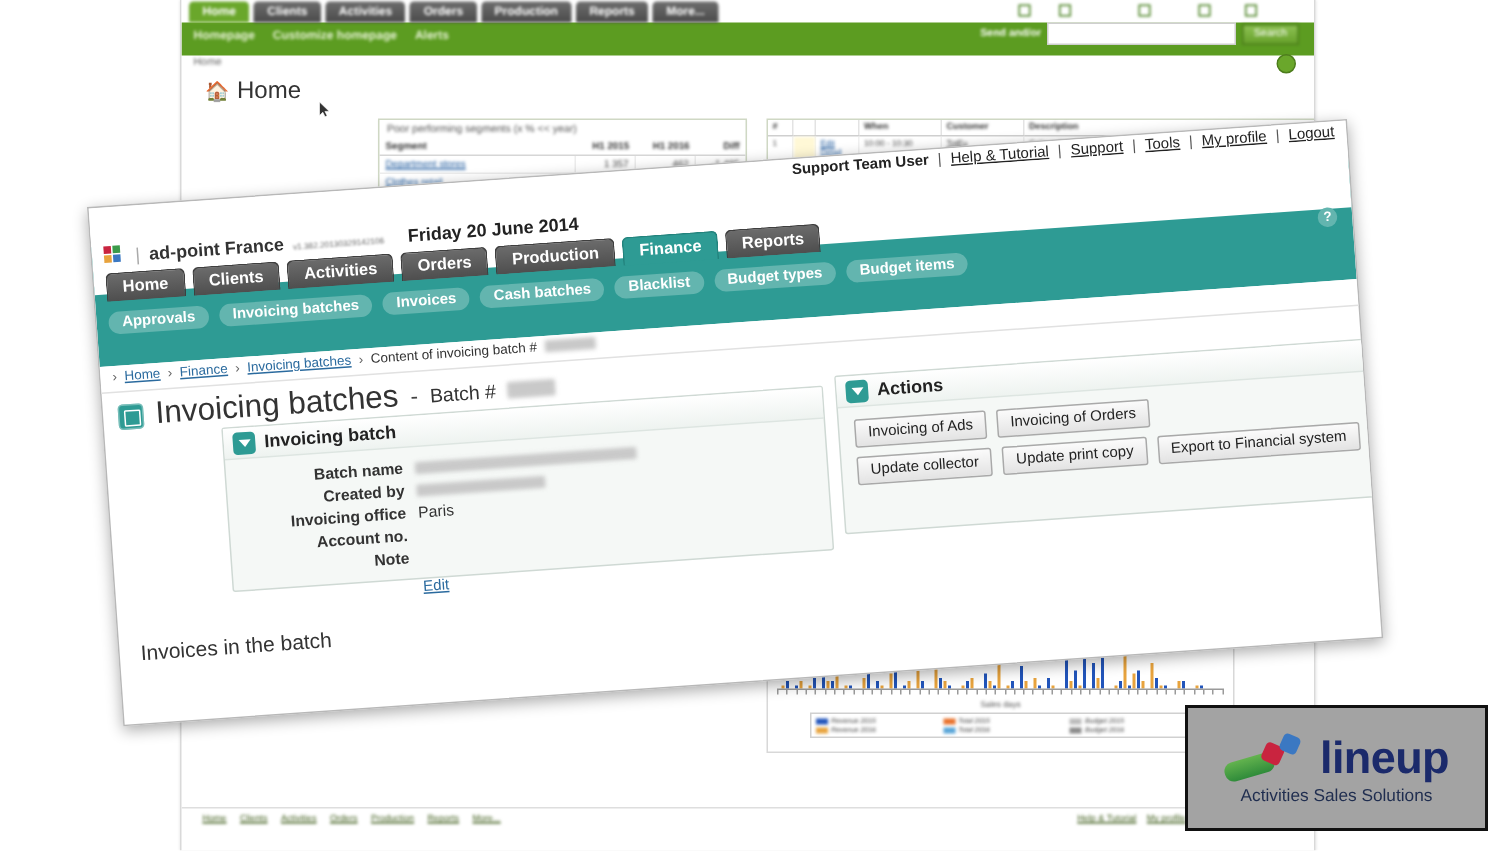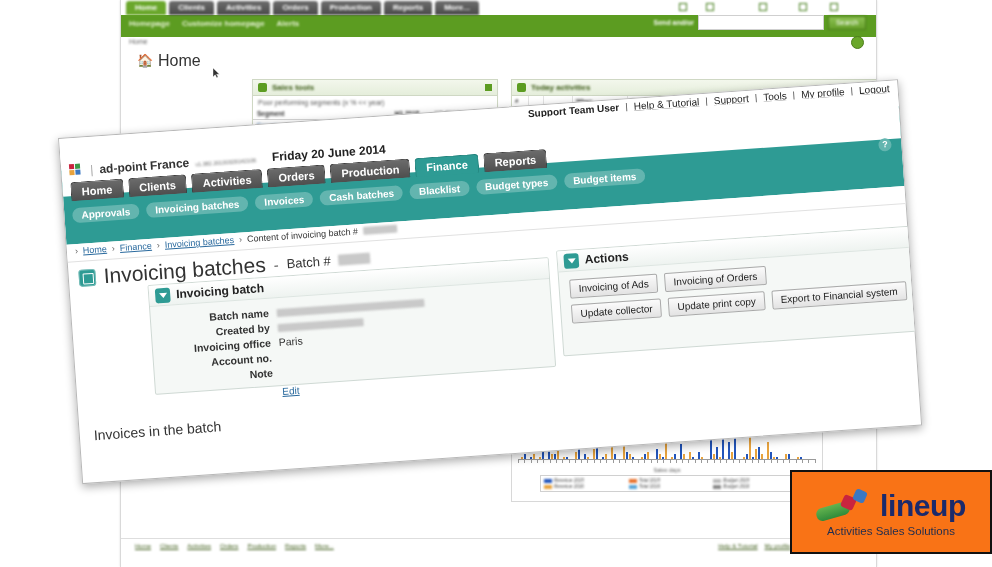--- a/index.html
+++ b/index.html
@@ -219,21 +219,21 @@
     padding:3px 8px;font-size:10px;color:#222;
     background:linear-gradient(#fbfbfb,#e3e3e3);
     border:1px solid #a9a9a9;border-radius:2px;white-space:nowrap;
   }
 
   .fg-section{position:absolute;left:14px;top:290px;font-size:14px;color:#333;}
 
   
   .lineup{
     position:absolute;left:790px;top:470px;width:198px;height:80px;
-    background:#f97316;border:2px solid #111;
+    background:#a3a3a3;border:2px solid #111;
     display:flex;flex-direction:column;align-items:center;justify-content:center;gap:1px;
   }
   .lu-row{display:flex;align-items:center;gap:6px;}
   .lu-mark{position:relative;width:58px;height:36px;}
   .lu-bar{position:absolute;left:0;top:17px;width:34px;height:13px;border-radius:6px;
     background:linear-gradient(#63b34e,#2f8b3a);transform:rotate(-16deg);}
   .lu-hexr{position:absolute;left:26px;top:8px;width:13px;height:13px;border-radius:3px;
     background:#c9243f;transform:rotate(24deg);}
   .lu-hexb{position:absolute;left:38px;top:2px;width:12px;height:12px;border-radius:3px;
     background:#3b78c2;transform:rotate(24deg);}
@@ -302,25 +302,20 @@
     <div class="bg-pagetitle">
       <span class="bg-home-glyph">🏠</span>
       <h1>Home</h1>
     </div>
 
     <svg class="bg-cursor" viewBox="0 0 7 10">
       <path d="M0 0 L0 9 L2.2 6.8 L3.7 9.8 L5.1 9.1 L3.6 6.3 L6.4 6.2 Z" fill="#333" stroke="#fff" stroke-width=".4"></path>
     </svg>
 
     <div class="widget" id="sales-tools">
-      <div class="widget-head">
-        <span class="w-icon"></span>
-        <span class="w-title">Sales tools</span>
-        <span class="w-close"></span>
-      </div>
       <div class="w-sub">Poor performing segments (x % &lt;&lt; year)</div>
       <table class="w-table">
         <thead>
           <tr>
             <th>Segment</th>
             <th class="c">H1 2015</th>
             <th class="c">H1 2016</th>
             <th class="c">Diff</th>
           </tr>
         </thead>
@@ -353,25 +348,20 @@
             <td>Clinics and laboratories, hospitals</td>
             <td class="c"></td>
             <td class="c"></td>
             <td class="c"></td>
           </tr>
         </tbody>
       </table>
     </div>
 
     <div class="widget" id="today-activities">
-      <div class="widget-head">
-        <span class="w-icon"></span>
-        <span class="w-title">Today activities</span>
-
-      </div>
       <table class="ta-table">
         <thead>
           <tr>
             <th style="width:10px">#</th>
             <th style="width:8px"></th>
             <th style="width:22px"></th>
             <th style="width:48px">When</th>
             <th style="width:48px">Customer</th>
             <th>Description</th>
             <th style="width:58px">Sales activity</th>

